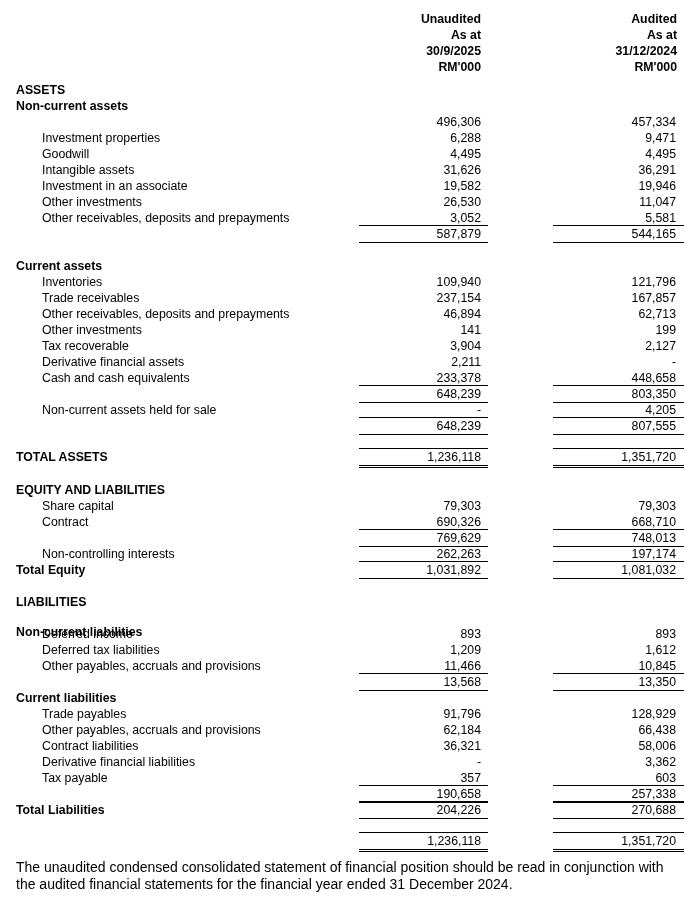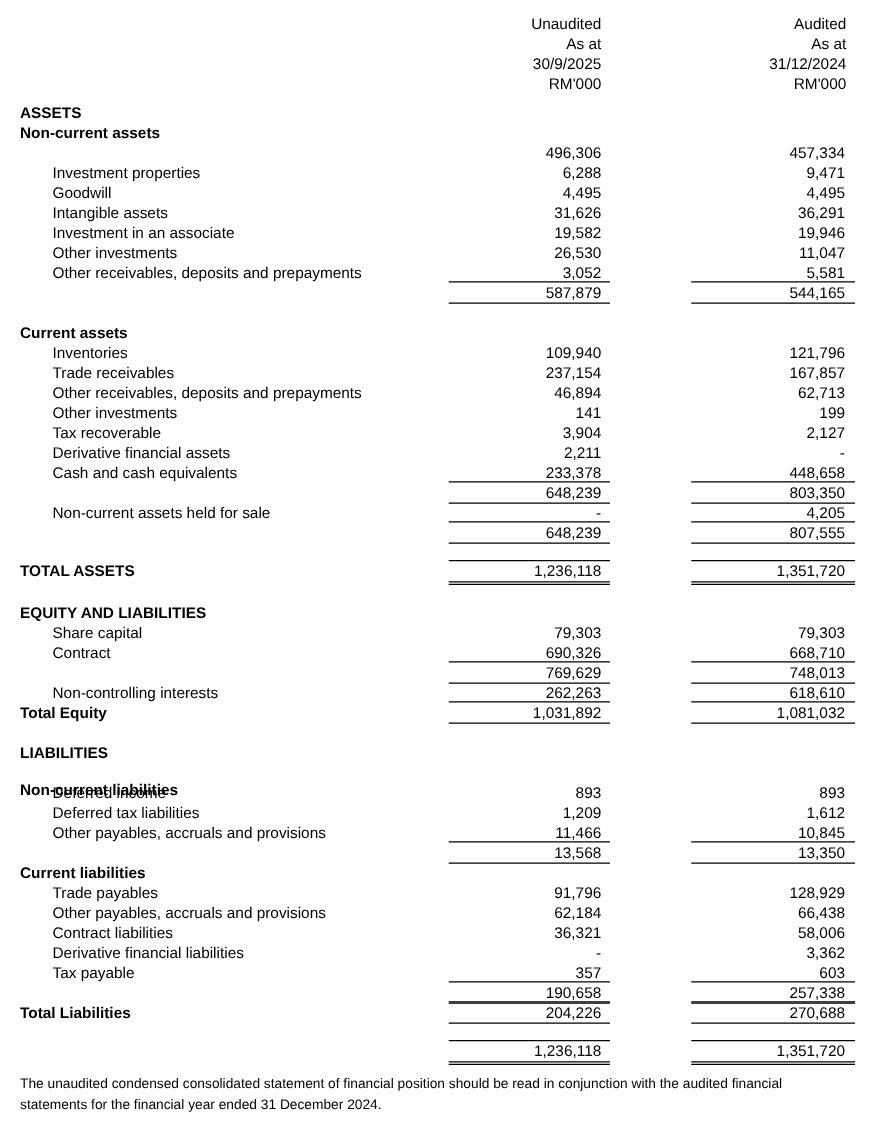--- a/index.html
+++ b/index.html
@@ -1,35 +1,35 @@
 <!DOCTYPE html>
 <html><head>
 <meta charset="utf-8">
 <style>
   html, body { margin: 0; padding: 0; background: #ffffff; }
   body {
     width: 700px; height: 901px; position: relative; overflow: hidden;
     font-family: "Liberation Sans", sans-serif; font-size: 12.3px; color: #000;
   }
   .sheet { position: absolute; left: 0; top: 0; width: 700px; }
-  .hdr { position: absolute; top: 11px; font-weight: normal; text-align: right; line-height: 16px; }
+  .hdr { position: absolute; top: 11px; font-weight: bold; text-align: right; line-height: 16px; }
   .hdr.c1 { left: 380px; width: 101px; }
   .hdr.c2 { left: 576px; width: 101px; }
   .row { position: absolute; left: 0; width: 700px; height: 16px; line-height: 16px; }
   .lbl { position: absolute; left: 16px; white-space: nowrap; }
   .lbl.ind { left: 42px; }
   .lbl.b { font-weight: bold; }
   .v { position: absolute; text-align: right; white-space: nowrap; }
   .v.c1 { left: 359px; width: 122px; }
   .v.c2 { left: 553px; width: 123px; }
   .ln { position: absolute; height: 0; border-top: 1px solid #000; }
   .ln.c1 { left: 359px; width: 129px; }
   .ln.c2 { left: 553px; width: 131px; }
   .ln.dbl { border-top: 3px double #000; height: 0; }
-  .note { position: absolute; left: 16px; top: 859px; width: 660px; line-height: 17px; font-size: 11px; }
+  .note { position: absolute; left: 16px; top: 859px; width: 660px; line-height: 17px; font-size: 14px; }
 </style>
 </head>
 <body>
 
 <div class="sheet">
   <div class="hdr c1">
     <div>Unaudited</div>
     <div>As at</div>
     <div>30/9/2025</div>
     <div>RM'000</div>
@@ -175,21 +175,21 @@
         <span class="v c1">769,629</span>
         <span class="v c2">748,013</span>
       </div>
       <div class="ln c1" style="top: 529px;"></div>
       <div class="ln c1" style="top: 546px;"></div>
       <div class="ln c2" style="top: 529px;"></div>
       <div class="ln c2" style="top: 546px;"></div>
       <div class="row" style="top: 546px;">
         <span class="lbl ind">Non-controlling interests</span>
         <span class="v c1">262,263</span>
-        <span class="v c2">618,610</span>
+        <span class="v c2">197,174</span>
       </div>
       <div class="row" style="top: 562px;">
         <span class="lbl b">Total Equity</span>
         <span class="v c1">1,031,892</span>
         <span class="v c2">1,081,032</span>
       </div>
       <div class="ln c1" style="top: 561px;"></div>
       <div class="ln c1" style="top: 578px;"></div>
       <div class="ln c2" style="top: 561px;"></div>
       <div class="ln c2" style="top: 578px;"></div>

